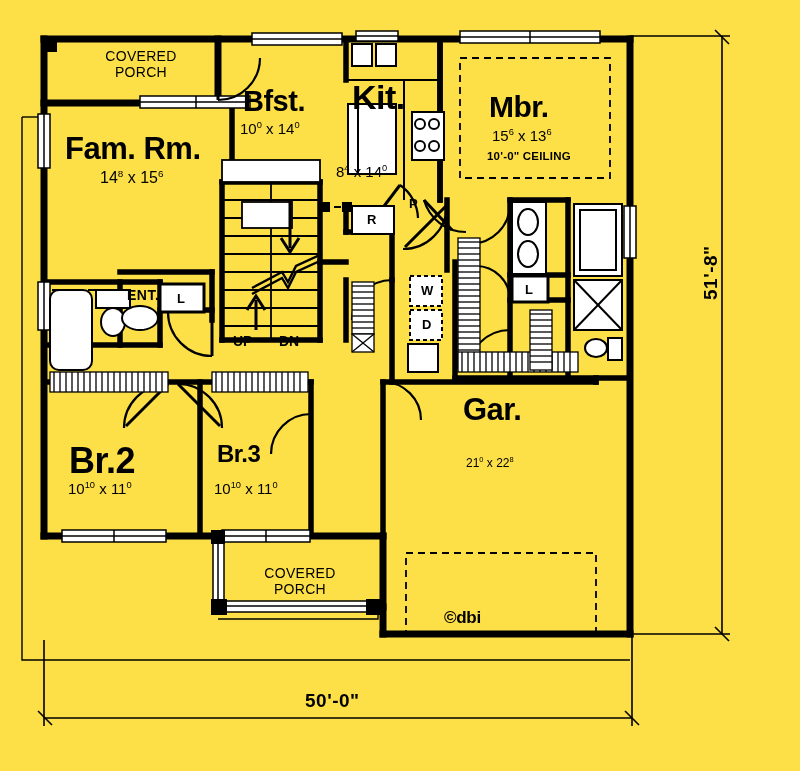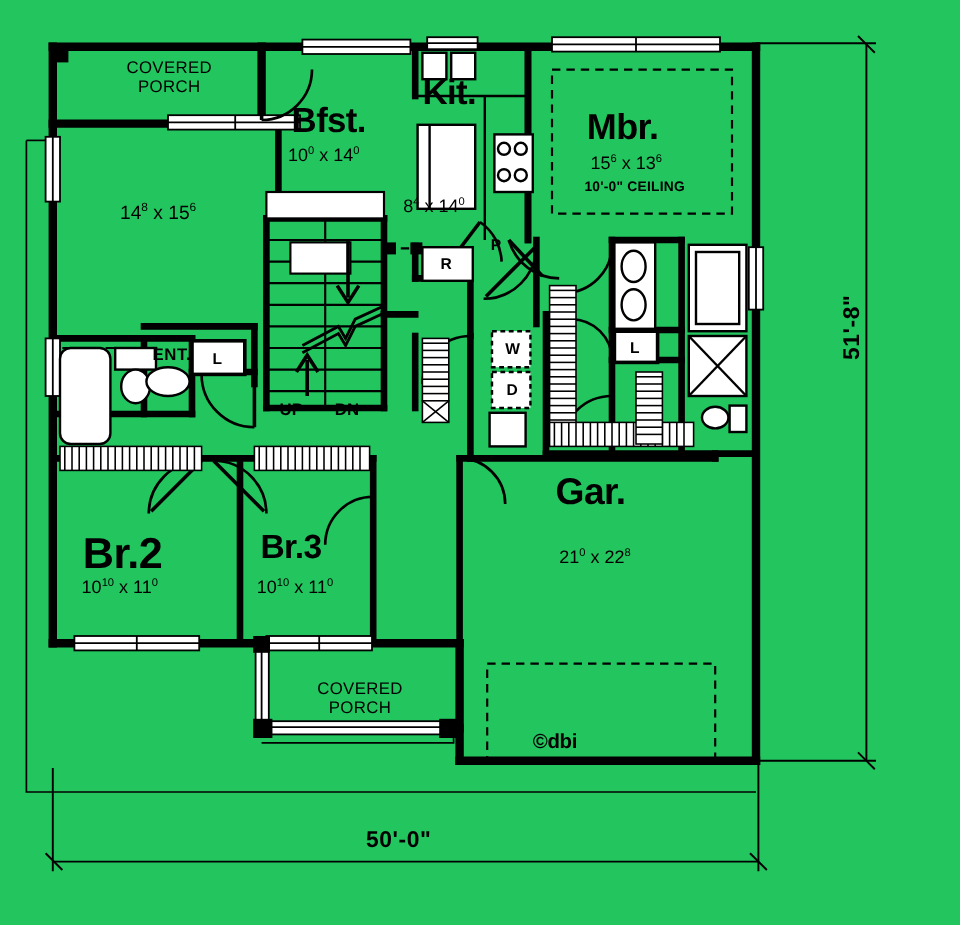--- a/index.html
+++ b/index.html
@@ -1,17 +1,17 @@
 <!DOCTYPE html>
 <html><head>
 <meta charset="utf-8">
 <style>
   html,body{margin:0;padding:0;background:#ffffff;}
   body{width:800px;height:771px;font-family:"Liberation Sans",sans-serif;overflow:hidden;}
-  #plan{position:relative;width:800px;height:771px;background:#22c55e;text-decoration:underline;}
+  #plan{position:relative;width:800px;height:771px;background:#fde047;text-decoration:underline;}
   .lbl{position:absolute;color:#000;white-space:nowrap;}
   .room-name{font-weight:bold;letter-spacing:-0.5px;}
   .room-dim{font-weight:normal;text-align:center;}
   .sup{font-size:0.62em;vertical-align:super;}
   .tiny{font-size:11px;font-weight:bold;}
   .porch{font-size:14px;font-weight:normal;text-align:center;line-height:1.15;letter-spacing:0.3px;}
   .dimtxt{font-size:19px;font-weight:bold;letter-spacing:0.5px;}
   .ceiling{font-size:11.5px;font-weight:bold;letter-spacing:0.2px;}
   .wm{font-size:17px;font-weight:bold;letter-spacing:-0.3px;}
   svg{position:absolute;left:0;top:0;}
@@ -426,58 +426,59 @@
       </g>
 
     </g>
   </svg>
 
   <div class="lbl porch" style="left:86px;top:48px;width:110px;">
     <span>COVERED</span><br>
     <span>PORCH</span>
   </div>
 
+  <div class="lbl room-name" style="left:65px;top:131px;font-size:31px;">Fam. Rm.</div>
   <div class="lbl room-dim" style="left:100px;top:168px;font-size:16px;">
     <span>14</span><span class="sup">8</span>
     <span> x </span><span>15</span><span class="sup">6</span>
   </div>
 
   <div class="lbl room-name" style="left:243px;top:85px;font-size:29px;">Bfst.</div>
   <div class="lbl room-dim" style="left:240px;top:120px;font-size:15px;">
     <span>10</span><span class="sup">0</span>
     <span> x </span><span>14</span><span class="sup">0</span>
   </div>
 
-  <div class="lbl room-name" style="left:352px;top:62px;font-size:29px;">Kit.</div>
+  <div class="lbl room-name" style="left:352px;top:78px;font-size:34px;">Kit.</div>
   <div class="lbl room-dim" style="left:336px;top:163px;font-size:15px;">
     <span>8</span><span class="sup">4</span>
     <span> x </span><span>14</span><span class="sup">0</span>
   </div>
 
   <div class="lbl room-name" style="left:489px;top:90px;font-size:30px;">Mbr.</div>
   <div class="lbl room-dim" style="left:492px;top:127px;font-size:15px;">
     <span>15</span><span class="sup">6</span>
     <span> x </span><span>13</span><span class="sup">6</span>
   </div>
   <div class="lbl ceiling" style="left:487px;top:150px;">10'-0" CEILING</div>
 
   <div class="lbl room-name" style="left:69px;top:440px;font-size:36px;">Br.2</div>
   <div class="lbl room-dim" style="left:68px;top:480px;font-size:15px;">
     <span>10</span><span class="sup">10</span>
     <span> x </span><span>11</span><span class="sup">0</span>
   </div>
 
-  <div class="lbl room-name" style="left:217px;top:440px;font-size:28px;">Br.3</div>
+  <div class="lbl room-name" style="left:217px;top:440px;font-size:24px;">Br.3</div>
   <div class="lbl room-dim" style="left:214px;top:480px;font-size:15px;">
     <span>10</span><span class="sup">10</span>
     <span> x </span><span>11</span><span class="sup">0</span>
   </div>
 
   <div class="lbl room-name" style="left:463px;top:392px;font-size:31px;text-align:center;">Gar.</div>
-  <div class="lbl room-dim" style="left:466px;top:455px;font-size:15px;">
+  <div class="lbl room-dim" style="left:466px;top:455px;font-size:12px;">
     <span>21</span><span class="sup">0</span>
     <span> x </span><span>22</span><span class="sup">8</span>
   </div>
 
   <div class="lbl porch" style="left:245px;top:565px;width:110px;">
     <span>COVERED</span><br>
     <span>PORCH</span>
   </div>
 
   <div class="lbl tiny" style="left:127px;top:287px;font-size:14px;letter-spacing:0.5px;">ENT.</div>

